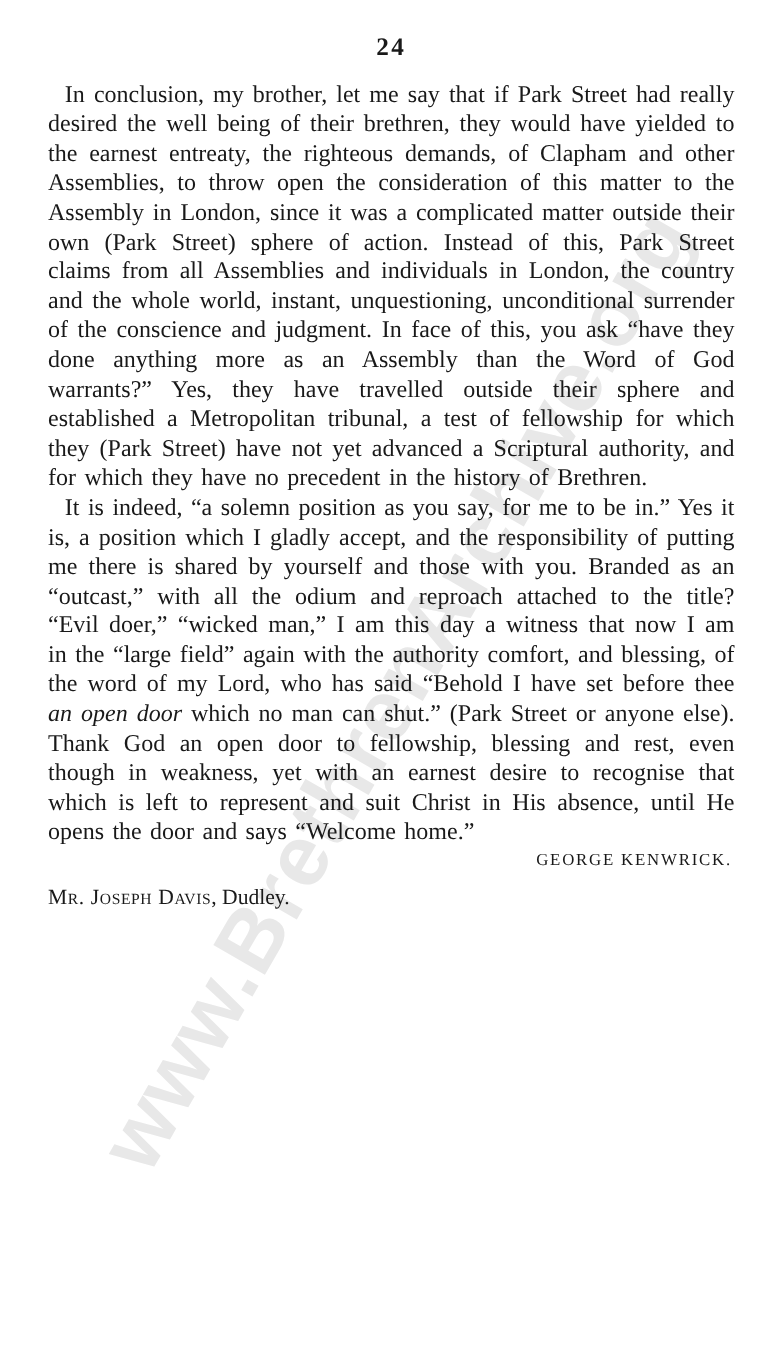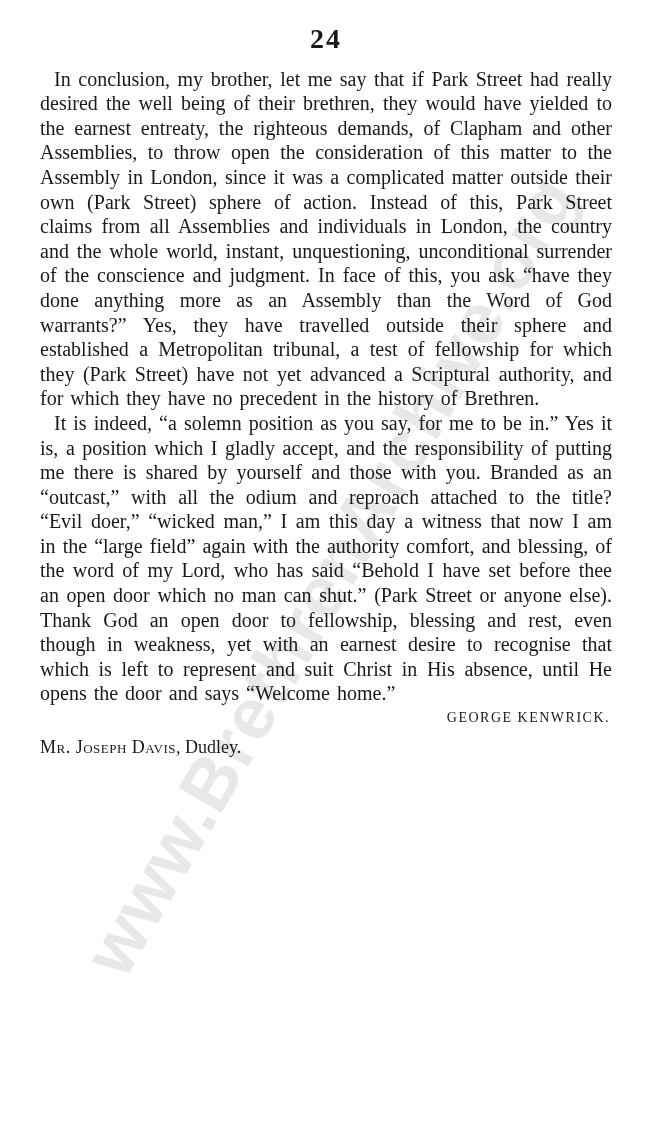--- a/index.html
+++ b/index.html
@@ -16,27 +16,27 @@
     font-family:"Liberation Sans", sans-serif;
     font-weight:700;font-size:72px;letter-spacing:1px;
     white-space:nowrap;color:var(--wm);
     user-select:none;pointer-events:none;
   }
   .text-column{
     position:absolute;left:40px;top:27px;width:572px;
     color:var(--ink);font-size:20px;line-height:24.6px;
   }
   .page-number{
-    text-align:center;font-size:28px;font-weight:700;
+    text-align:center;font-size:21px;font-weight:700;
     letter-spacing:2px;margin-bottom:15px;
   }
   .paragraphs p{
     margin:0;text-align:justify;text-indent:14px;word-spacing:2px;
   }
-  .it{}
+  .it{font-style:italic;}
   .sc{font-variant:small-caps;letter-spacing:.5px;}
   .valediction{margin-left:108px;word-spacing:2px;}
   .signature{text-align:right;letter-spacing:1.5px;padding-right:2px;font-size:14px;}
   .addressee{margin-top:4px;font-size:18px;}
 </style>
 </head>
 <body>
 
 <div class="page">
   <div class="watermark">www.BrethrenArchive.org</div>

